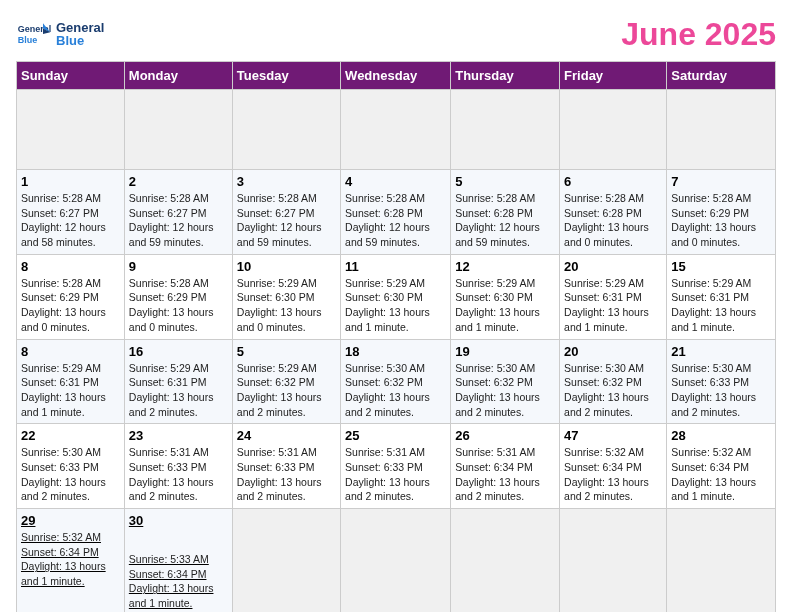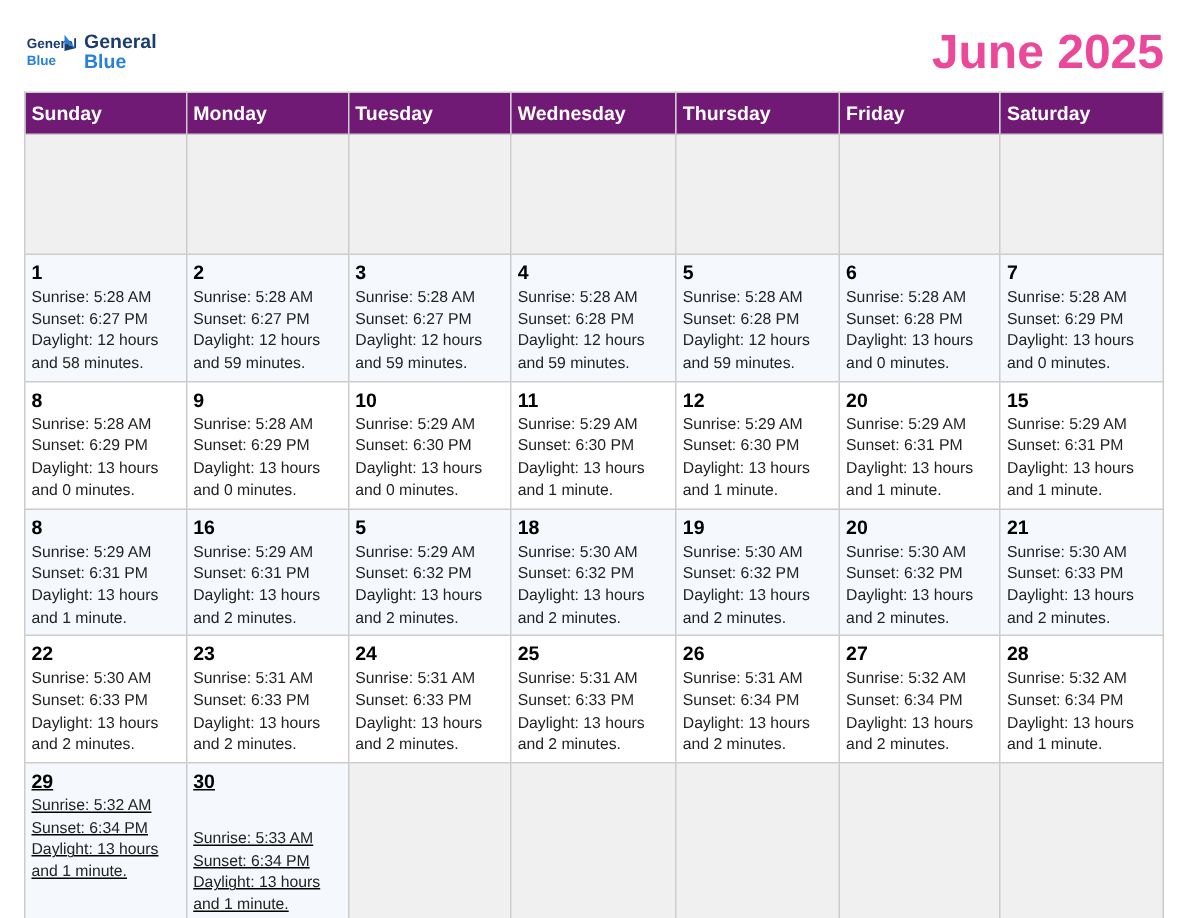--- a/index.html
+++ b/index.html
@@ -311,21 +311,21 @@
 and 2 minutes.</div>
         </td>
         <td>
           <div class="day-num">26</div>
           <div class="day-info" style="white-space: pre-line;">Sunrise: 5:31 AM
 Sunset: 6:34 PM
 Daylight: 13 hours
 and 2 minutes.</div>
         </td>
         <td>
-          <div class="day-num">27</div>
+          <div class="day-num">47</div>
           <div class="day-info" style="white-space: pre-line;">Sunrise: 5:32 AM
 Sunset: 6:34 PM
 Daylight: 13 hours
 and 2 minutes.</div>
         </td>
         <td>
           <div class="day-num">28</div>
           <div class="day-info" style="white-space: pre-line;">Sunrise: 5:32 AM
 Sunset: 6:34 PM
 Daylight: 13 hours

